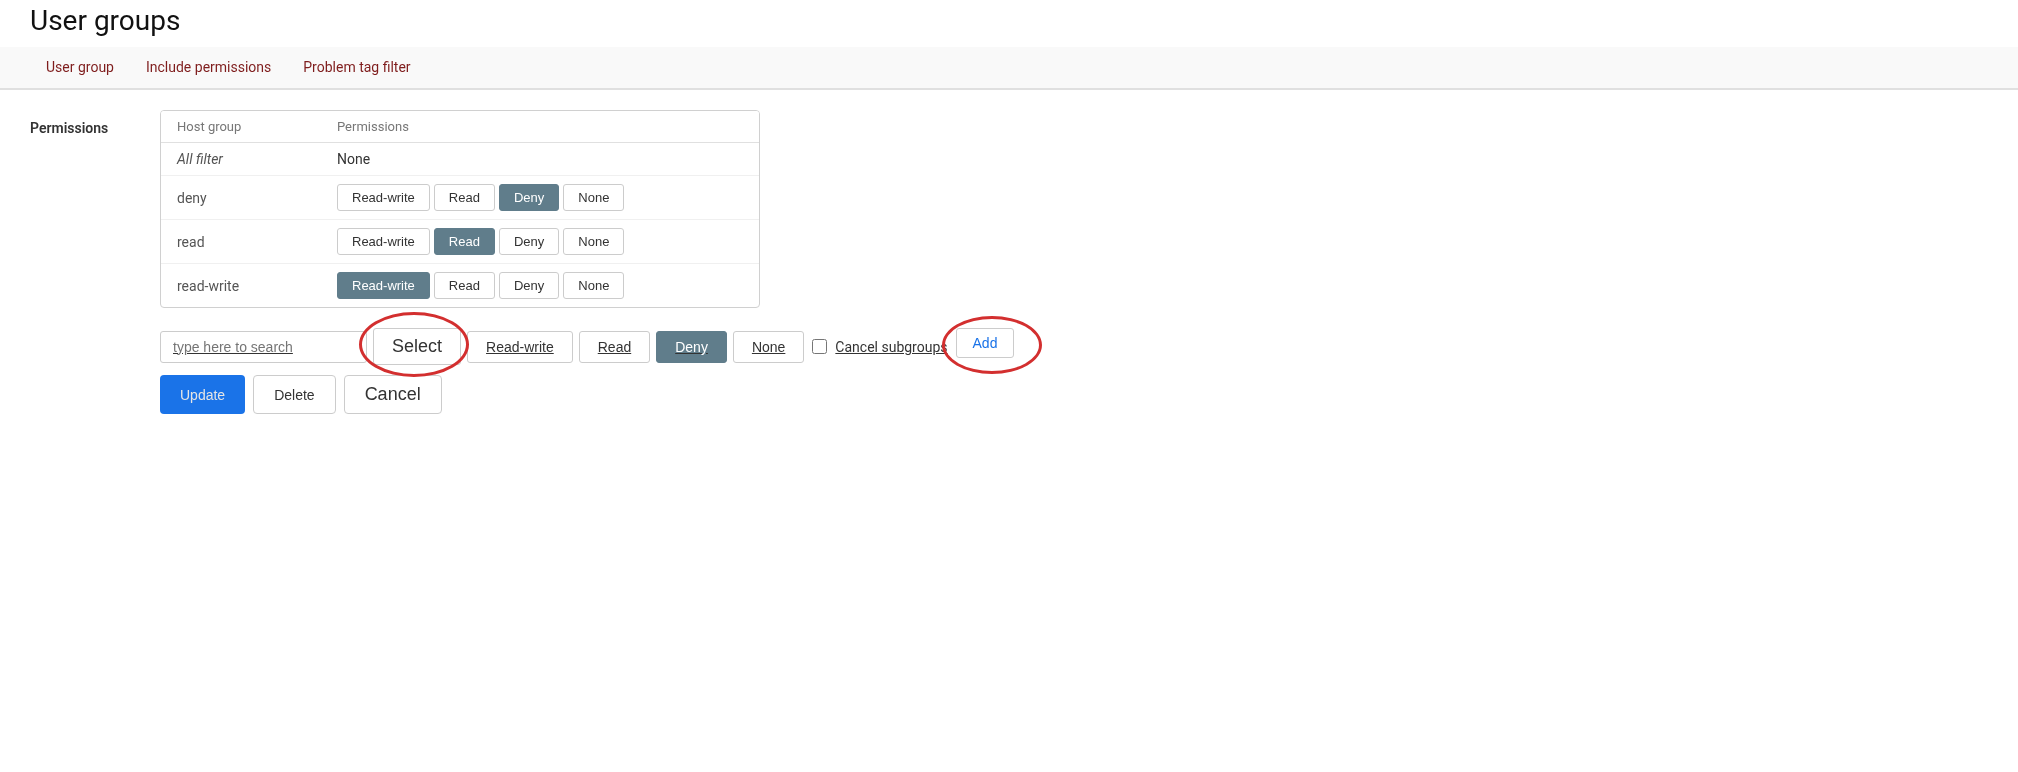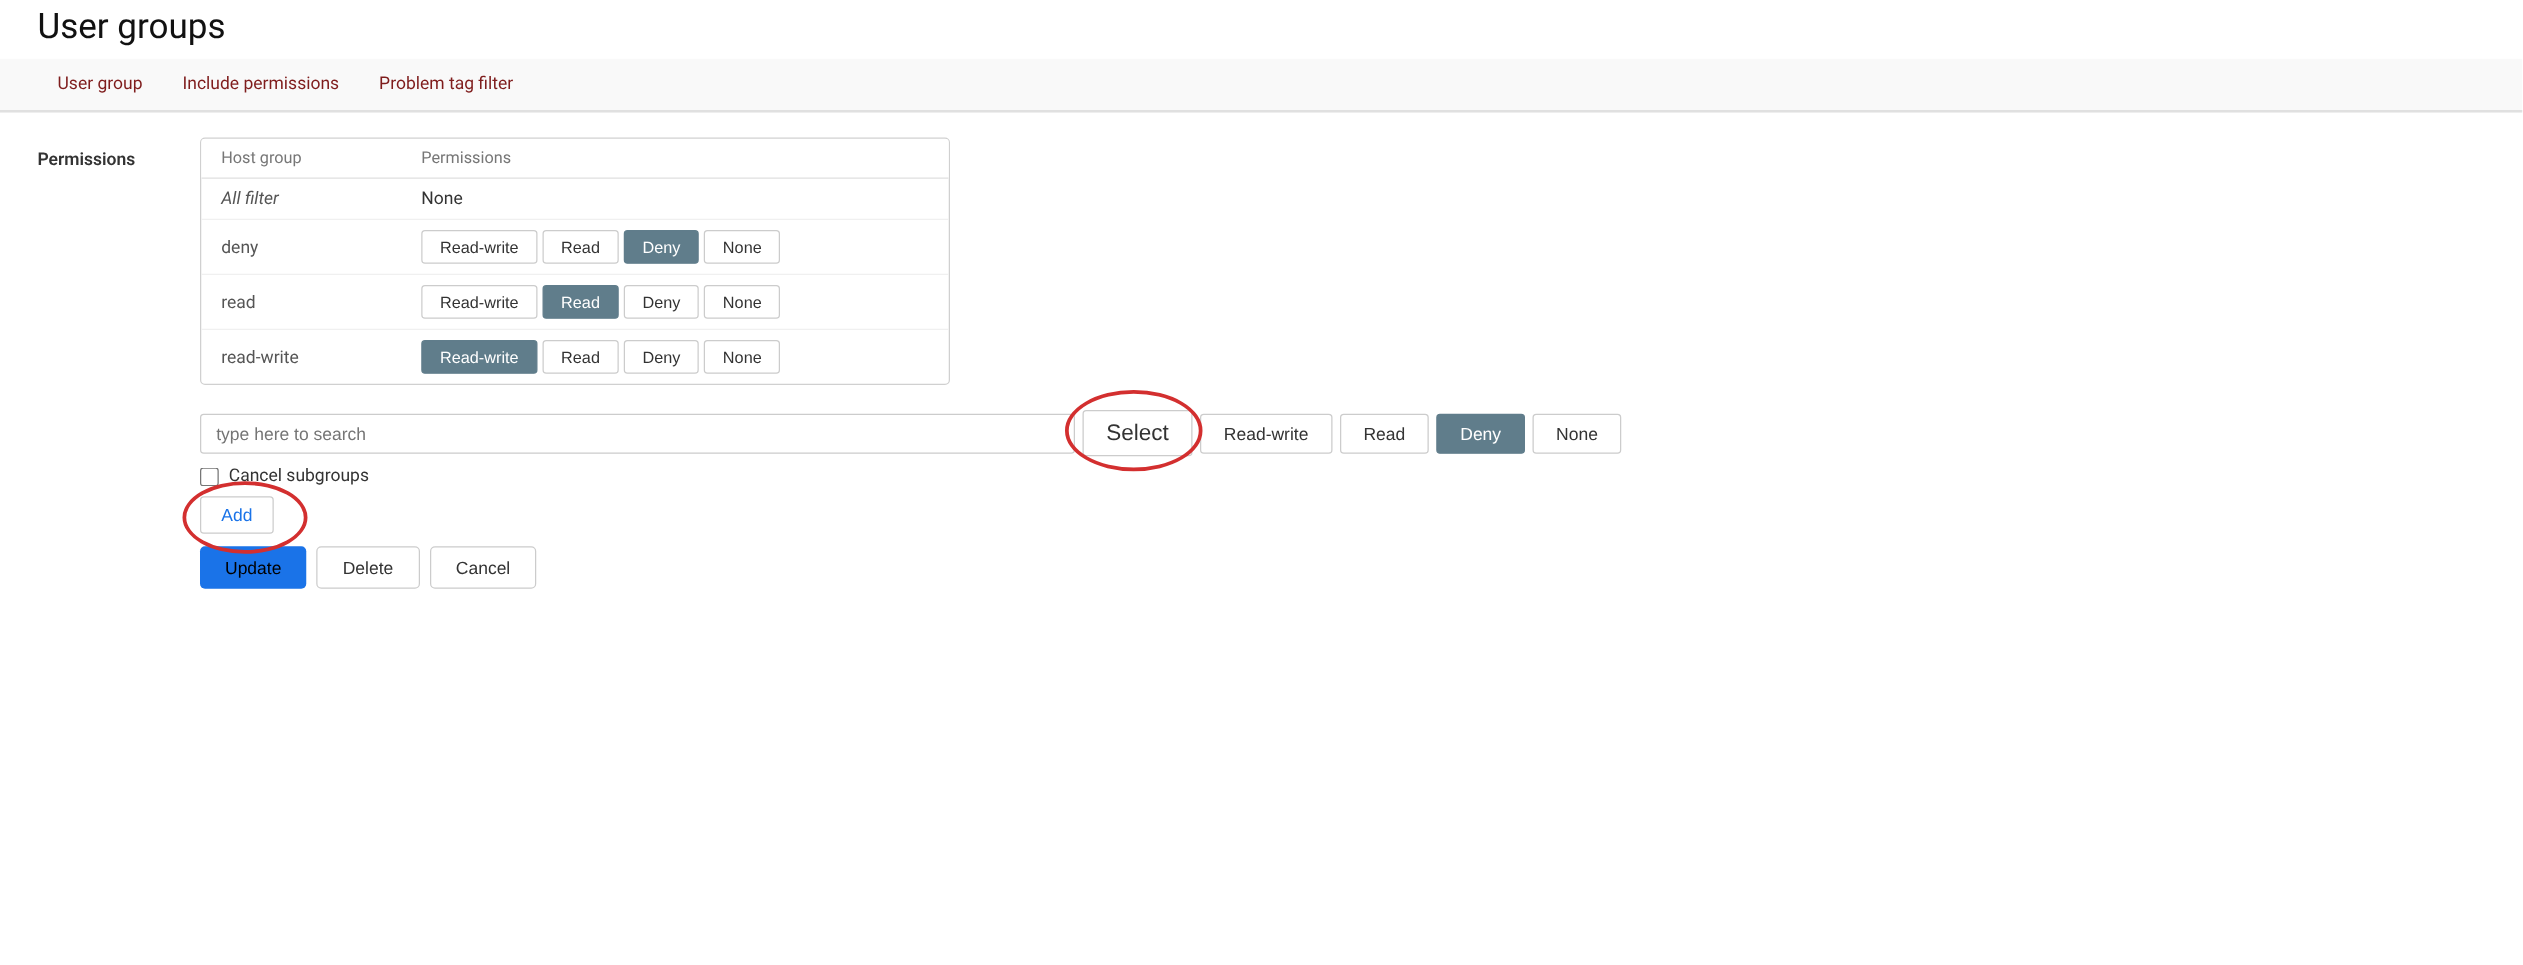--- a/index.html
+++ b/index.html
@@ -124,24 +124,25 @@
       color: #fff;
       border-color: #607d8b;
     }
     .perm-btn.active-rw {
       background: #607d8b;
       color: #fff;
       border-color: #607d8b;
     }
     .add-section {
       display: flex;
-      flex-direction: column;
+      flex-direction: row;
       gap: 8px;
       margin-left: 130px;
       max-width: 1200px;
+      text-decoration: underline;
     }
     .search-row {
       display: flex;
       align-items: center;
       gap: 6px;
       position: relative;
     }
     .search-input {
       flex: 1;
       padding: 7px 12px;
@@ -201,42 +202,42 @@
     }
     .action-buttons-row {
       display: flex;
       gap: 8px;
       margin-top: 10px;
       margin-left: 130px;
     }
     .btn-update {
       padding: 0 20px;
       background: #1a73e8;
-      color: #000000;
+      color: #e5e5e5;
       border: none;
       border-radius: 4px;
       font-size: 14px;
       cursor: pointer;
     }
     .btn-delete {
       padding: 8px 20px;
       background: #fff;
       color: #333;
       border: 1px solid #ccc;
       border-radius: 4px;
       font-size: 14px;
       cursor: pointer;
     }
     .btn-cancel {
       padding: 8px 20px;
       background: #fff;
       color: #333;
       border: 1px solid #ccc;
       border-radius: 4px;
-      font-size: 14px;
+      font-size: 18px;
       cursor: pointer;
     }
     .search-row-container {
       position: relative;
     }
   </style>
 </head>
 <body>
 
 <div class="page-header">

